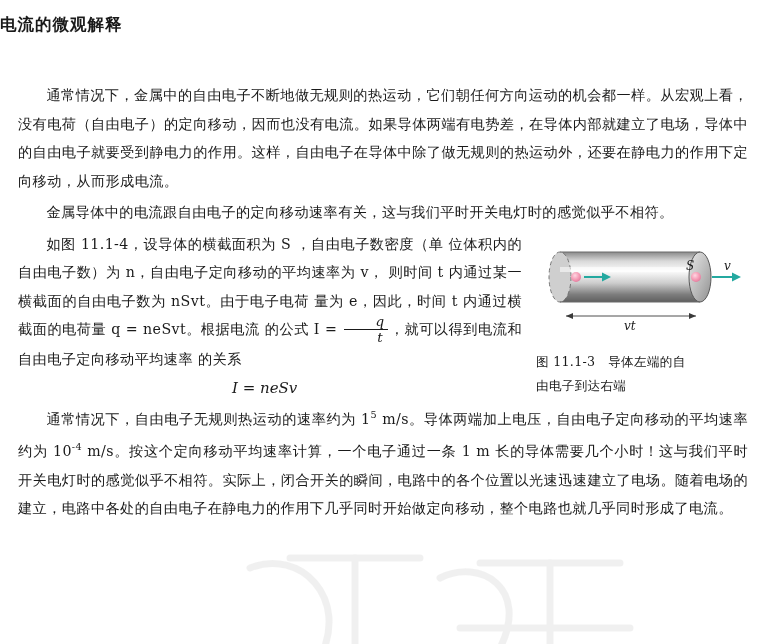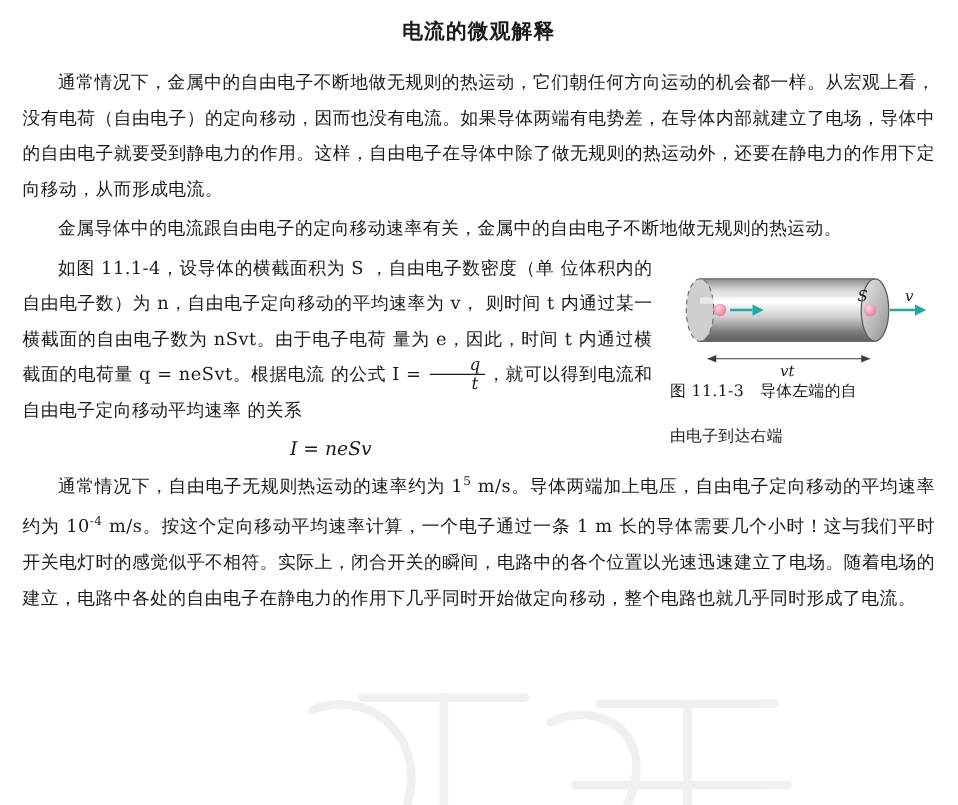--- a/index.html
+++ b/index.html
@@ -27,31 +27,31 @@
     left: 230px;
     bottom: -30px;
     width: 420px;
     height: 150px;
     opacity: 0.10;
     pointer-events: none;
   }
   .watermark svg { display: block; }
 
   .doc-title {
-    text-align: center;
+    text-align: left;
     font-size: 16.5px;
     font-weight: bold;
     letter-spacing: 1px;
     margin: 14px 0 0 0;
     font-family: "DejaVu Serif", "Liberation Serif", serif;
   }
 
   .content {
     position: absolute;
-    top: 38px;
+    top: 67px;
     left: 18px;
     width: 730px;
   }
 
   p.para {
     margin: 0 0 3px 0;
     font-size: 14.2px;
     line-height: 28.5px;
     text-align: justify;
     text-justify: inter-ideograph;
@@ -66,21 +66,21 @@
     text-align: left;
   }
   .fig-box {
     width: 212px;
     height: 96px;
     position: relative;
   }
   .fig-caption {
     font-size: 12.6px;
     line-height: 20px;
-    margin-top: 0;
+    margin-top: 20px;
     text-indent: 0;
     letter-spacing: 0.3px;
   }
 
   .formula-line {
     margin: 6px 0 4px 0;
     font-size: 15px;
     text-indent: 0;
     padding-left: 214px;
     font-family: "DejaVu Serif", "Liberation Serif", serif;
@@ -108,21 +108,21 @@
 <body>
 
 <div class="page">
 
   <div class="doc-title">电流的微观解释</div>
 
   <div class="content">
 
     <p class="para">通常情况下，金属中的自由电子不断地做无规则的热运动，它们朝任何方向运动的机会都一样。从宏观上看，没有电荷（自由电子）的定向移动，因而也没有电流。如果导体两端有电势差，在导体内部就建立了电场，导体中的自由电子就要受到静电力的作用。这样，自由电子在导体中除了做无规则的热运动外，还要在静电力的作用下定向移动，从而形成电流。</p>
 
-    <p class="para">金属导体中的电流跟自由电子的定向移动速率有关，金属中的自由电子不断地做无规则的热运动。</p>
+    <p class="para">金属导体中的电流跟自由电子的定向移动速率有关，这与我们平时开关电灯时的感觉似乎不相符。</p>
 
     <div class="wrap-figure">
       <div class="fig-box">
         <svg width="212" height="96" viewBox="0 0 212 96">
           <defs>
             <linearGradient id="cylGrad" x1="0" y1="0" x2="0" y2="1">
               <stop offset="0%" stop-color="#8a8a8a"></stop>
               <stop offset="18%" stop-color="#d8d8d8"></stop>
               <stop offset="38%" stop-color="#fcfcfc"></stop>
               <stop offset="62%" stop-color="#cdcdcd"></stop>
@@ -165,21 +165,21 @@
           <text x="150" y="34" font-family="DejaVu Serif, serif" font-size="12" font-style="italic" fill="#1a1a1a">S</text>
           <text x="188" y="34" font-family="DejaVu Serif, serif" font-size="12" font-style="italic" fill="#1a1a1a">v</text>
 
           <line x1="30" y1="80" x2="160" y2="80" stroke="#3a3a3a" stroke-width="0.9"></line>
           <polygon points="30,80 37,77 37,83" fill="#3a3a3a"></polygon>
           <polygon points="160,80 153,77 153,83" fill="#3a3a3a"></polygon>
           <text x="88" y="94" font-family="DejaVu Serif, serif" font-size="12" font-style="italic" fill="#1a1a1a">vt</text>
         </svg>
       </div>
       <div class="fig-caption">图 11.1-3　导体左端的自</div>
-      <div class="fig-caption" style="margin-top:16px">由电子到达右端</div>
+      <div class="fig-caption" style="margin-top:4px">由电子到达右端</div>
     </div>
 
     <p class="para" style="text-indent:2em">
       <span>如图 11.1-4，设导体的横截面积为 S ，自由电子数密度（单</span>
       <span>位体积内的自由电子数）为 n，自由电子定向移动的平均速率为 v，</span>
       <span>则时间 t 内通过某一横截面的自由电子数为 nSvt。由于电子电荷</span>
       <span>量为 e，因此，时间 t 内通过横截面的电荷量 q = neSvt。根据电流</span>
       <span>的公式 I = </span><span class="frac"><span class="num">q</span><span class="den">t</span></span><span>，就可以得到电流和自由电子定向移动平均速率</span>
       <span>的关系</span>
     </p>

